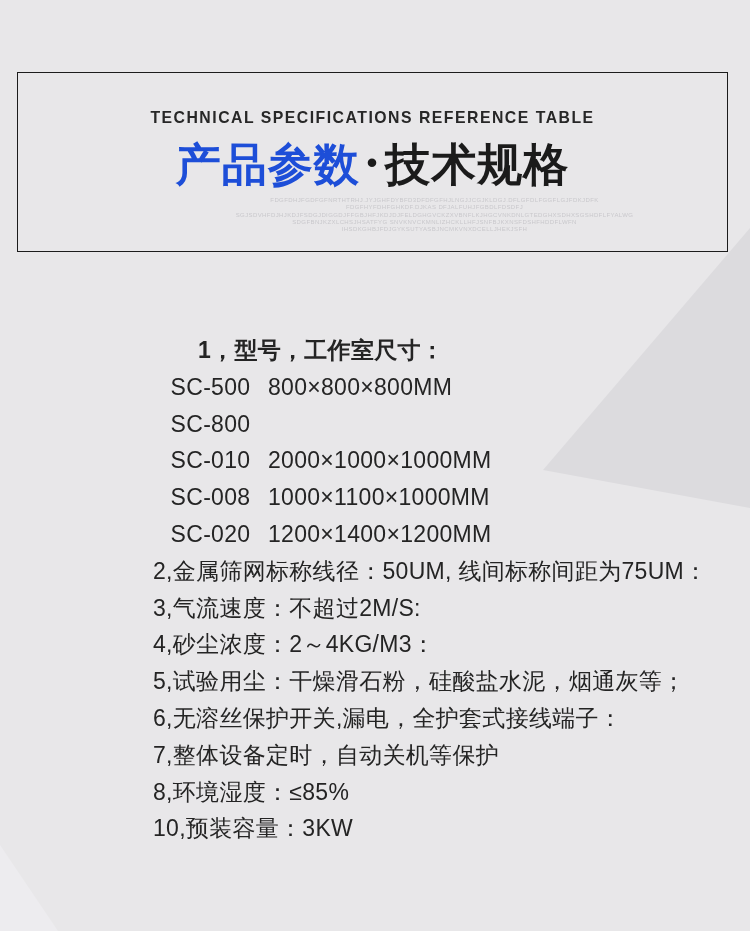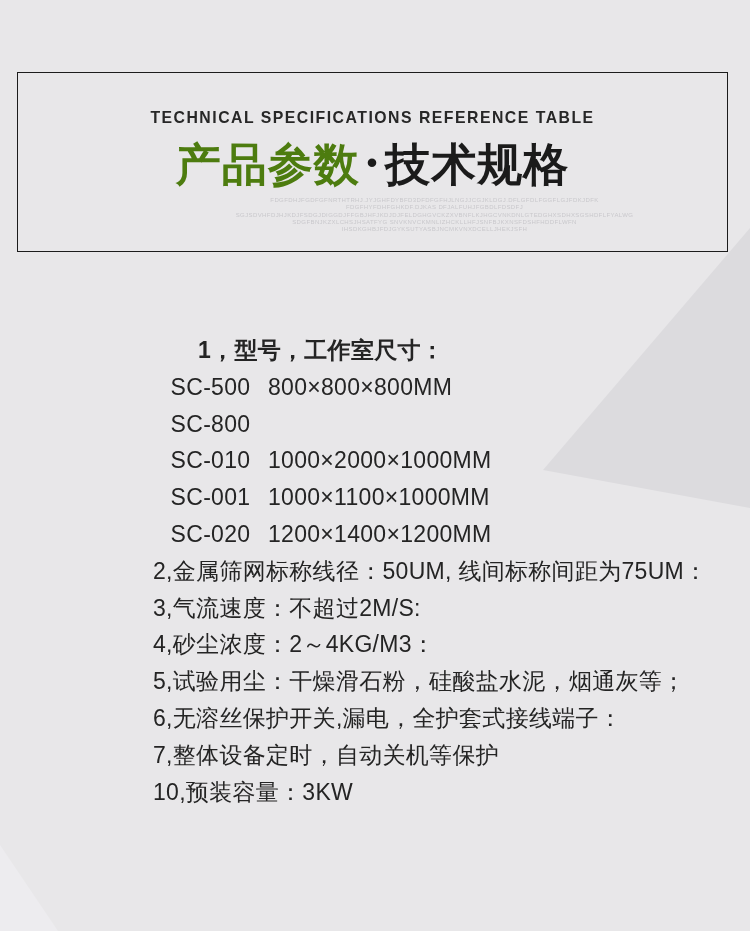--- a/index.html
+++ b/index.html
@@ -54,21 +54,21 @@
     top: 62px;
     left: 0;
     right: 0;
     text-align: center;
     font-size: 45px;
     font-weight: 700;
     color: #1b1b1b;
     letter-spacing: 1px;
     white-space: nowrap;
   }
-  .title-cn .red { color: #4d7c0f; }
+  .title-cn .red { color: #1d4ed8; }
   .title-cn .sep {
     display: inline-block;
     font-size: 30px;
     vertical-align: 7px;
     padding: 0 7px;
     color: #1b1b1b;
   }
   .watermark {
     position: absolute;
     top: 124px;
@@ -124,33 +124,34 @@
 
     <div class="model-row">
       <span class="model-code">SC-500</span>
       <span class="model-dims">800×800×800MM</span>
     </div>
     <div class="model-row">
       <span class="model-code">SC-800</span>
     </div>
     <div class="model-row">
       <span class="model-code">SC-010</span>
-      <span class="model-dims">1000×2000×1000MM</span>
+      <span class="model-dims">2000×1000×1000MM</span>
     </div>
     <div class="model-row">
-      <span class="model-code">SC-001</span>
+      <span class="model-code">SC-008</span>
       <span class="model-dims">1000×1100×1000MM</span>
     </div>
     <div class="model-row">
       <span class="model-code">SC-020</span>
       <span class="model-dims">1200×1400×1200MM</span>
     </div>
 
     <div class="spec-item">2,金属筛网标称线径：50UM, 线间标称间距为75UM：</div>
     <div class="spec-item">3,气流速度：不超过2M/S:</div>
     <div class="spec-item">4,砂尘浓度：2～4KG/M3：</div>
     <div class="spec-item">5,试验用尘：干燥滑石粉，硅酸盐水泥，烟通灰等；</div>
     <div class="spec-item">6,无溶丝保护开关,漏电，全护套式接线端子：</div>
     <div class="spec-item">7,整体设备定时，自动关机等保护</div>
+    <div class="spec-item">8,环境湿度：≤85%</div>
     <div class="spec-item">10,预装容量：3KW</div>
   </div>
 
 </div>
 
 </body></html>

